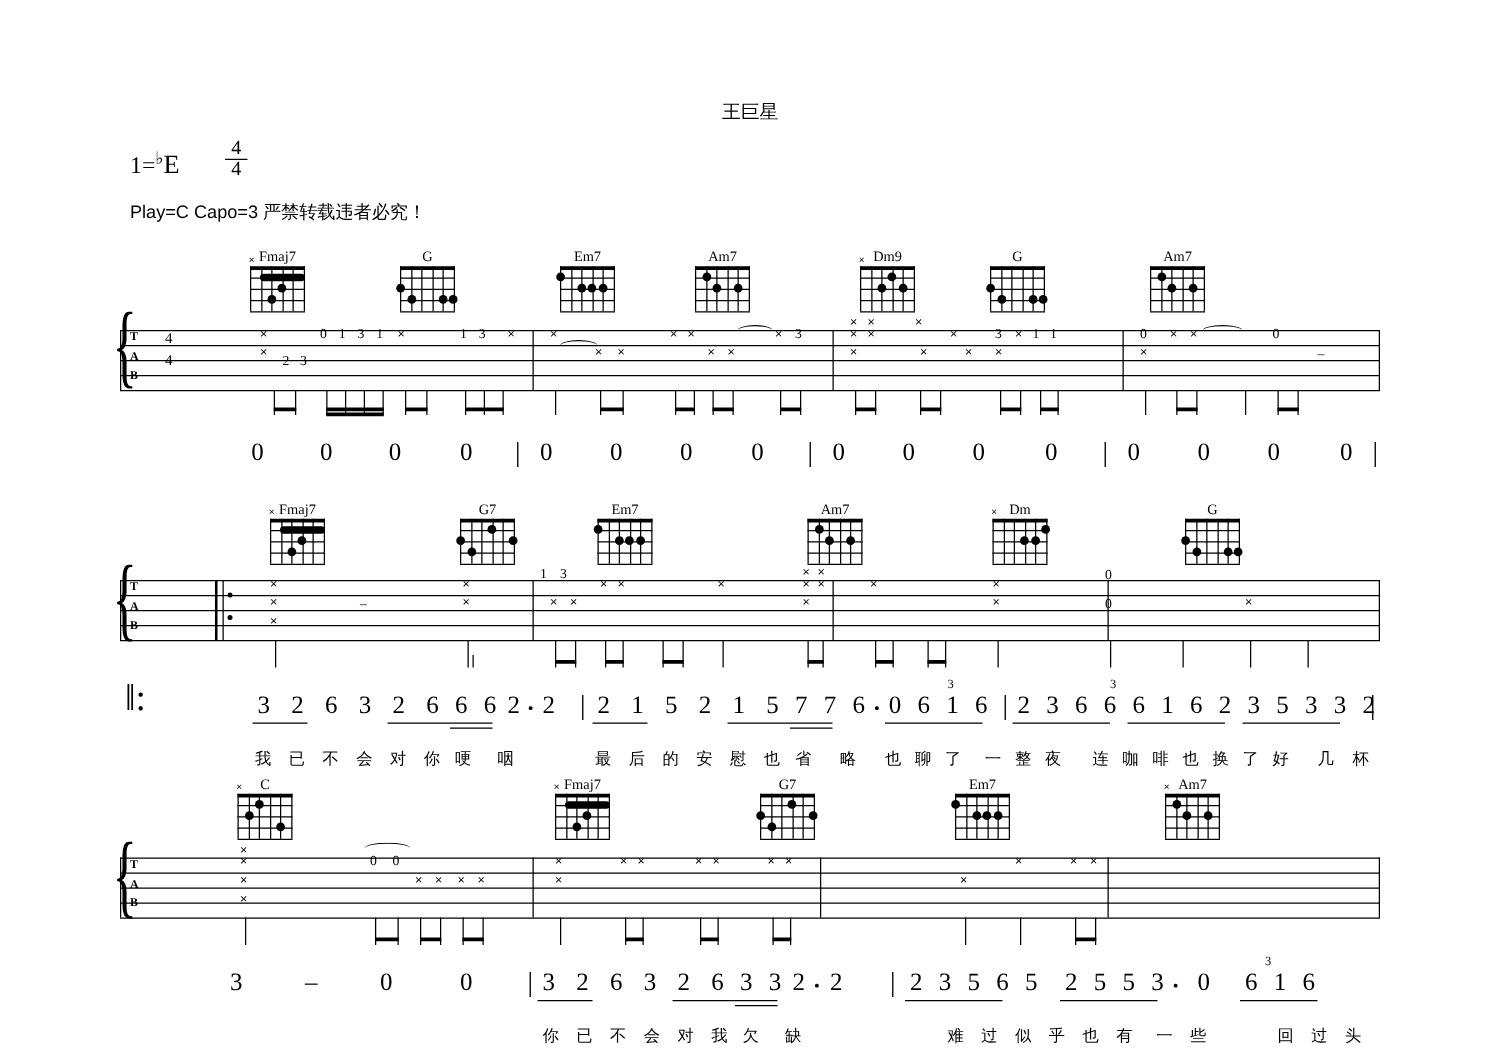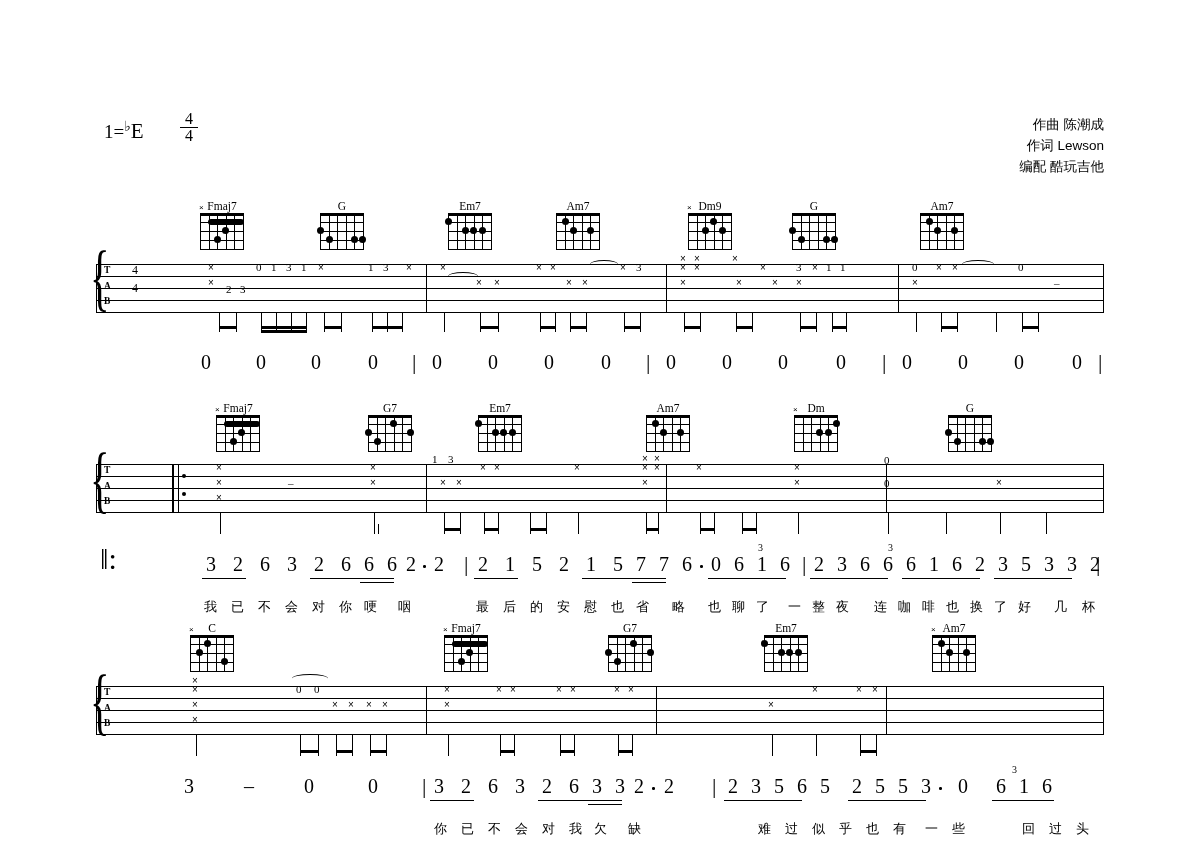--- a/index.html
+++ b/index.html
@@ -240,36 +240,32 @@
     font-size: 22px;
     line-height: 22px;
     font-family: "Liberation Serif", serif;
   }
 </style>
 </head>
 <body>
 
 <div class="sheet">
 
+  <div class="artist">王巨星</div>
 
   <div class="keysig">
     <span>1=</span><span class="flat">♭</span><span class="ekey">E</span>
   </div>
   <div class="timesig">
     <span class="num">4</span>
     <span style="display:block;width:18px;height:1px;background:#000;margin:1px auto 1px;"></span>
     <span class="den">4</span>
   </div>
-
-  <div class="credits">
-
-    <div>作曲 陈潮成</div>
-    <div>作词 Lewson</div>
-    <div>编配 酷玩吉他</div>
-  </div>
+  <div class="playline">Play=C  Capo=3  严禁转载违者必究！</div>
+
 
   <div class="system sys1">
 
     <div class="chordbox" style="left:196px;top:4px;">
       <div class="cname">Fmaj7</div>
       <div class="grid">
         <div class="gh nut" style="top:0"></div>
           <div class="gh" style="top:9px"></div>
           <div class="gh" style="top:18px"></div>
           <div class="gh" style="top:27px"></div>

